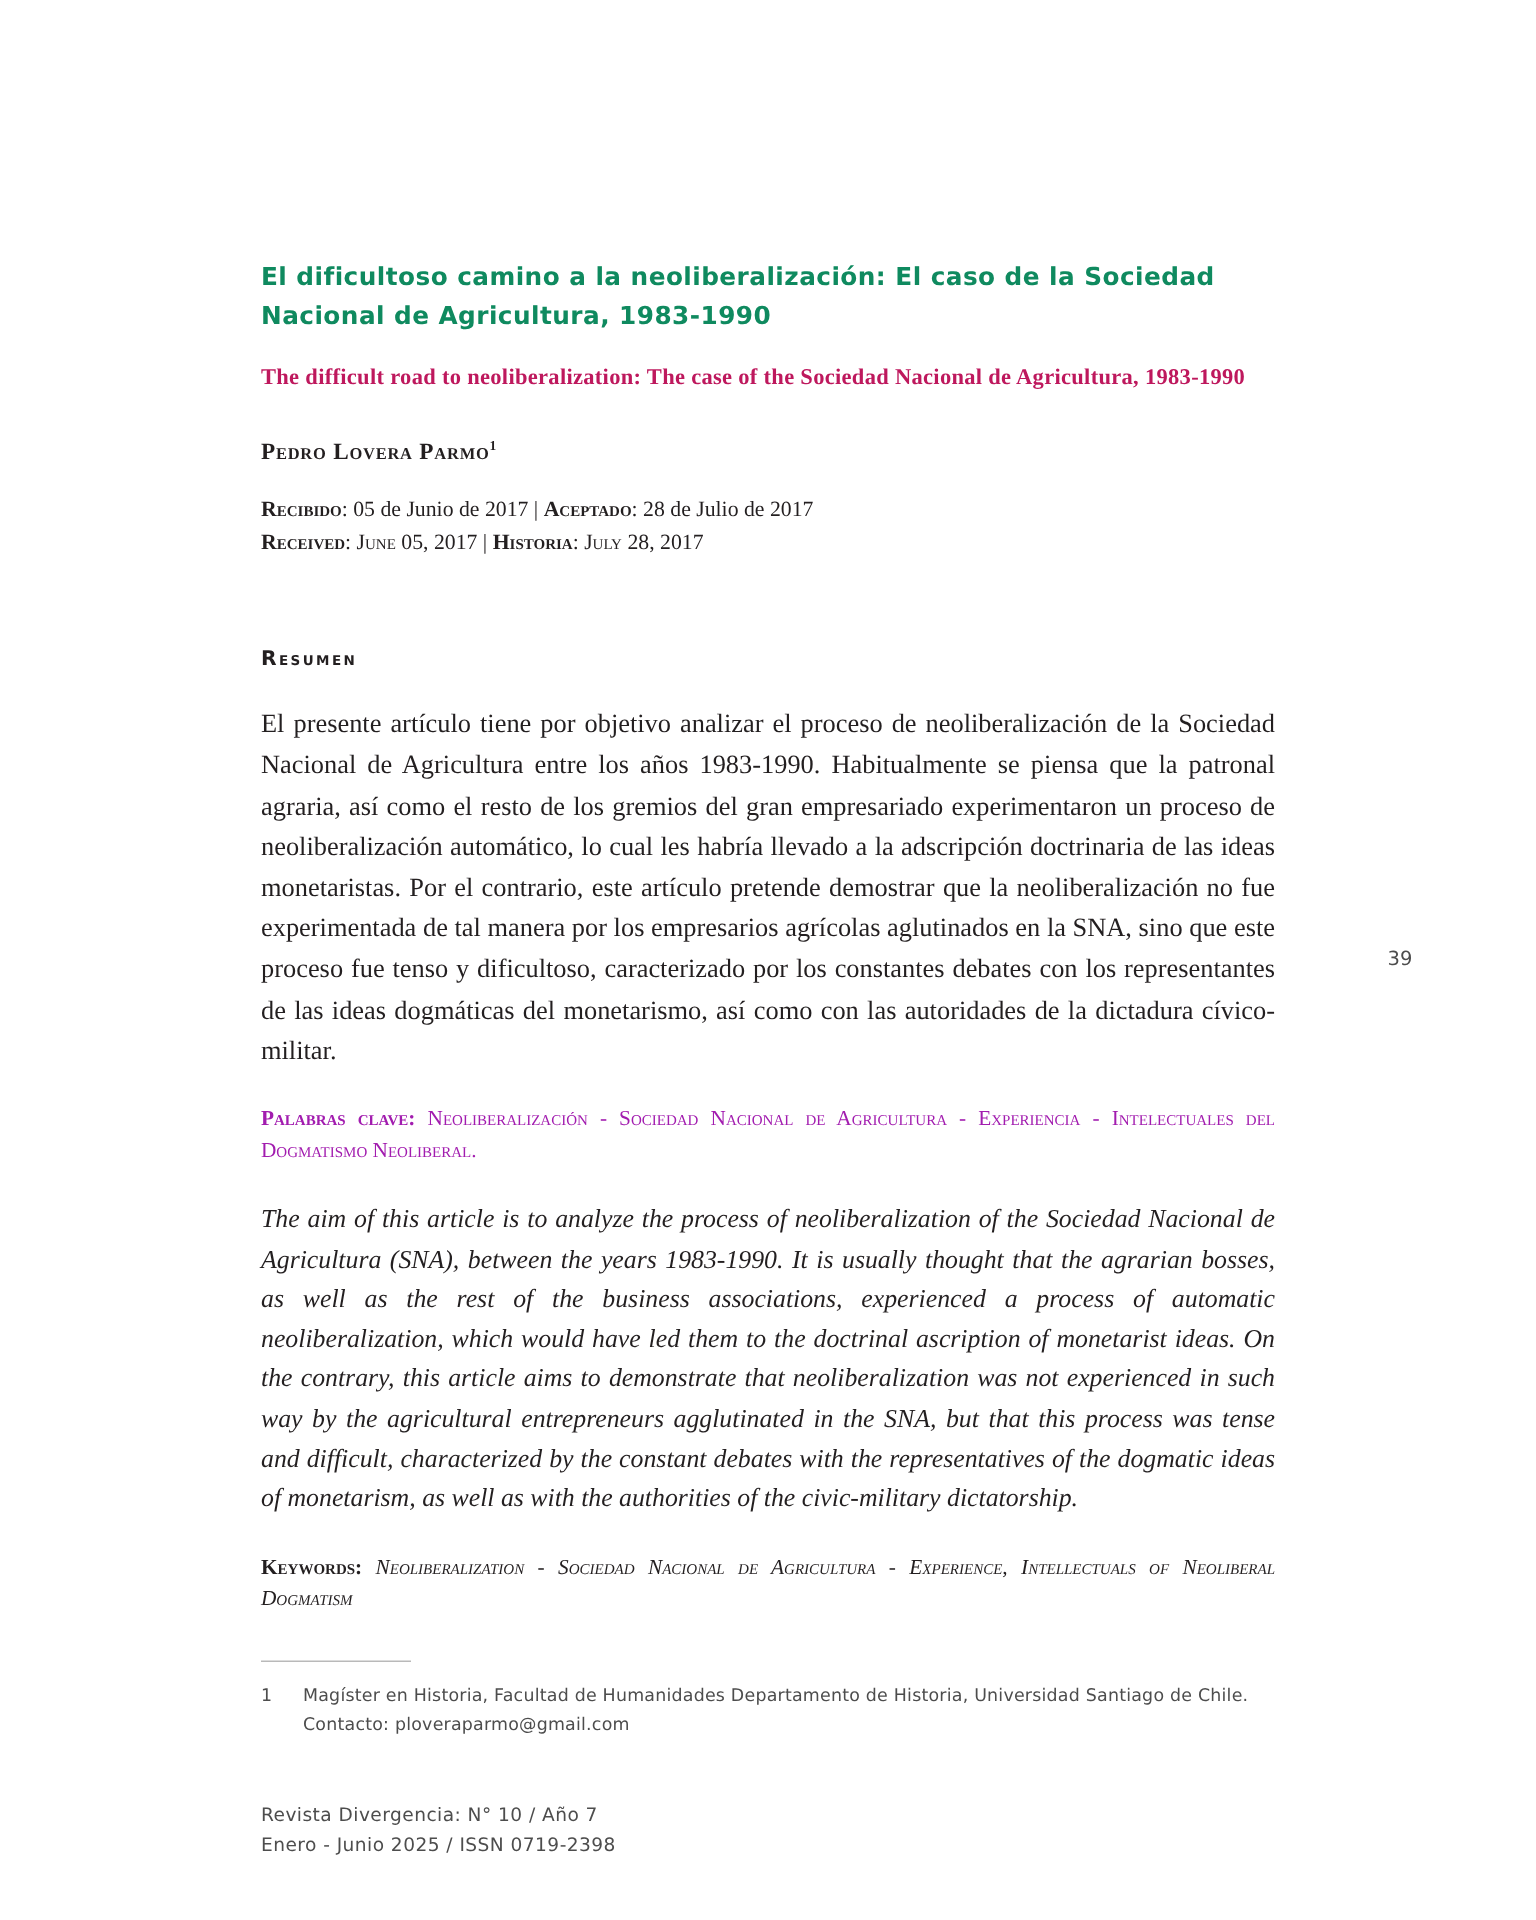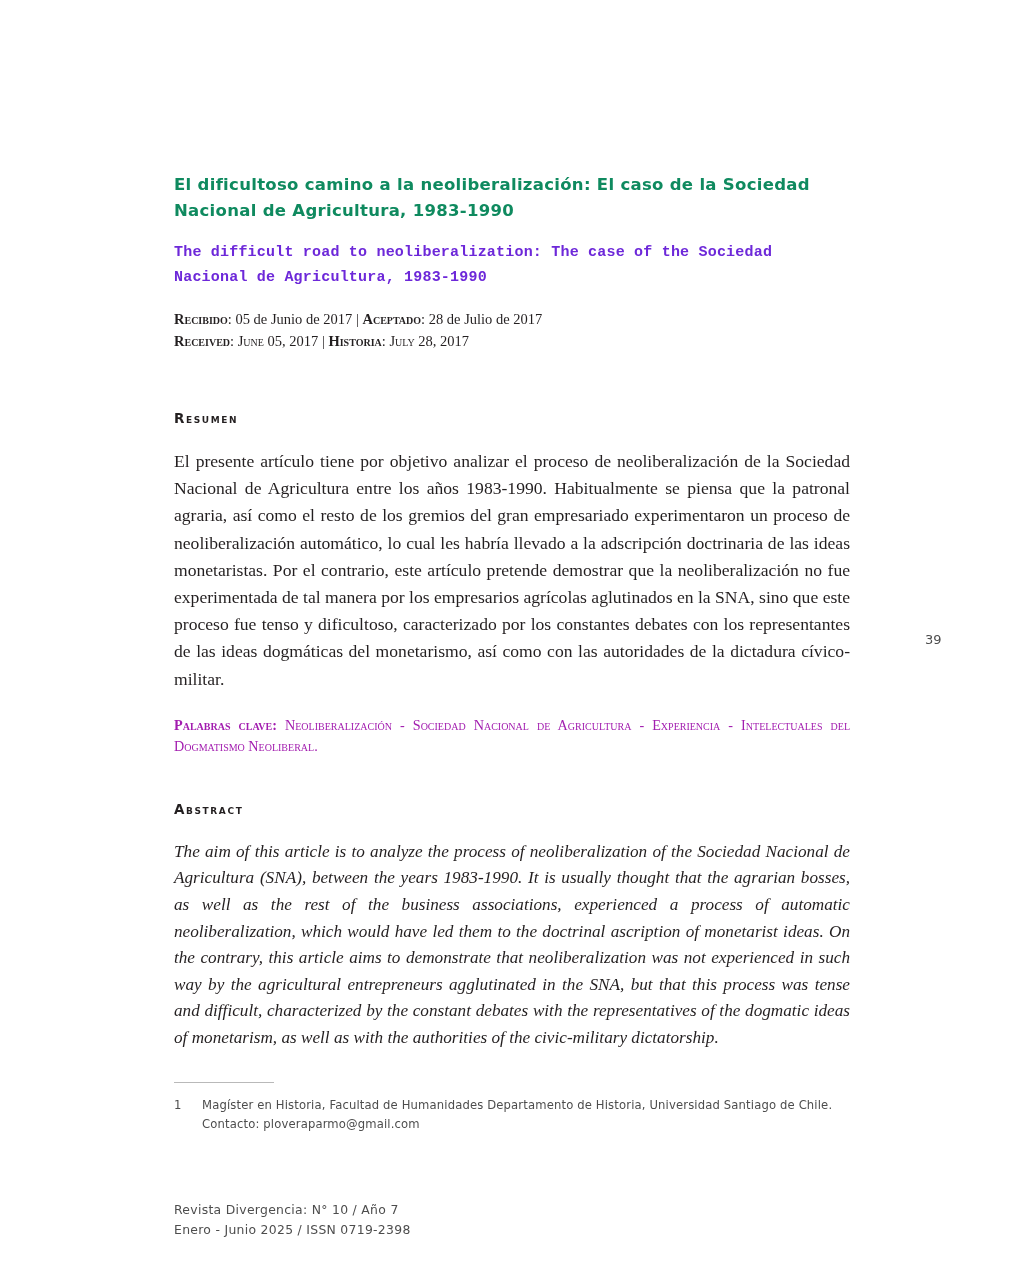--- a/index.html
+++ b/index.html
@@ -32,25 +32,25 @@
   .title-es {
     font-family: "DejaVu Sans", sans-serif;
     font-size: 16.5px;
     line-height: 26px;
     letter-spacing: 0.3px;
     color: #0f8a5f;
     font-weight: 600;
     margin-top: 172px;
   }
   .title-en {
-    font-family: Liberation Mono, monospace;
+    font-family: Liberation Serif, serif;
     font-size: 15px;
     line-height: 25px;
     letter-spacing: 0.2px;
-    color: #6d28d9;
+    color: #be185d;
     margin-top: 16px;
   }
   .author {
     font-family: "Liberation Serif", serif;
     font-variant: small-caps;
     font-size: 15.5px;
     letter-spacing: 0.5px;
     color: #231f20;
     margin-top: 27px;
     font-weight: 600;
@@ -172,20 +172,23 @@
 <body>
 
 <div class="page">
 
   <div class="content">
 
     <h1 class="title-es">El dificultoso camino a la neoliberalización: El caso de la Sociedad Nacional de Agricultura, 1983-1990</h1>
 
     <h2 class="title-en">The difficult road to neoliberalization: The case of the Sociedad Nacional de Agricultura, 1983-1990</h2>
 
+    <div class="author">
+      <span>Pedro Lovera Parmo</span><sup>1</sup>
+    </div>
 
     <div class="dates">
       <div>
         <span class="lbl">Recibido</span><span>: </span><span>05 de Junio de 2017</span>
         <span>|</span>
         <span class="lbl">Aceptado</span><span>: </span><span>28 de Julio de 2017</span>
       </div>
       <div class="sc">
         <span class="lbl">Received</span><span>: </span><span>June 05, 2017</span>
         <span>|</span>
@@ -195,24 +198,27 @@
 
     <h3 class="section-head">Resumen</h3>
 
     <p class="body-es">El presente artículo tiene por objetivo analizar el proceso de neoliberalización de la Sociedad Nacional de Agricultura entre los años 1983-1990.  Habitualmente se piensa que la patronal agraria, así como el resto de los gremios del gran empresariado experimentaron un proceso de neoliberalización automático, lo cual les habría llevado a la adscripción doctrinaria de las ideas monetaristas. Por el contrario, este artículo pretende demostrar que la neoliberalización no fue experimentada de tal manera por los empresarios agrícolas aglutinados en la SNA, sino que este proceso fue tenso y dificultoso, caracterizado por los constantes debates con los representantes de las ideas dogmáticas del monetarismo, así como con las autoridades de la dictadura cívico-militar.</p>
 
     <p class="keywords">
       <span class="kw-label">Palabras clave:</span>
       <span>Neoliberalización - Sociedad Nacional de Agricultura - Experiencia - Intelectuales del Dogmatismo Neoliberal.</span>
     </p>
 
-    <h3 class="section-head abstract-head">Abstract</h3>
 
     <p class="body-en">The aim of this article is to analyze the process of neoliberalization of the Sociedad Nacional de Agricultura (SNA), between the years 1983-1990. It is usually thought that the agrarian bosses, as well as the rest of the business associations, experienced a process of automatic neoliberalization, which would have led them to the doctrinal ascription of monetarist ideas. On the contrary, this article aims to demonstrate that neoliberalization was not experienced in such way by the agricultural entrepreneurs agglutinated in the SNA, but that this process was tense and difficult, characterized by the constant debates with the representatives of the dogmatic ideas of monetarism, as well as with the authorities of the civic-military dictatorship.</p>
 
+    <p class="keywords-en">
+      <span class="kw-label">Keywords:</span>
+      <span>Neoliberalization - Sociedad Nacional de Agricultura - Experience, Intellectuals of Neoliberal Dogmatism</span>
+    </p>
 
     <div class="footnote-rule"></div>
 
     <div class="footnote">
       <span class="num">1</span>
       <span class="txt">Magíster en Historia, Facultad de Humanidades Departamento de Historia, Universidad Santiago de Chile. Contacto: ploveraparmo@gmail.com</span>
     </div>
 
   </div>
 

